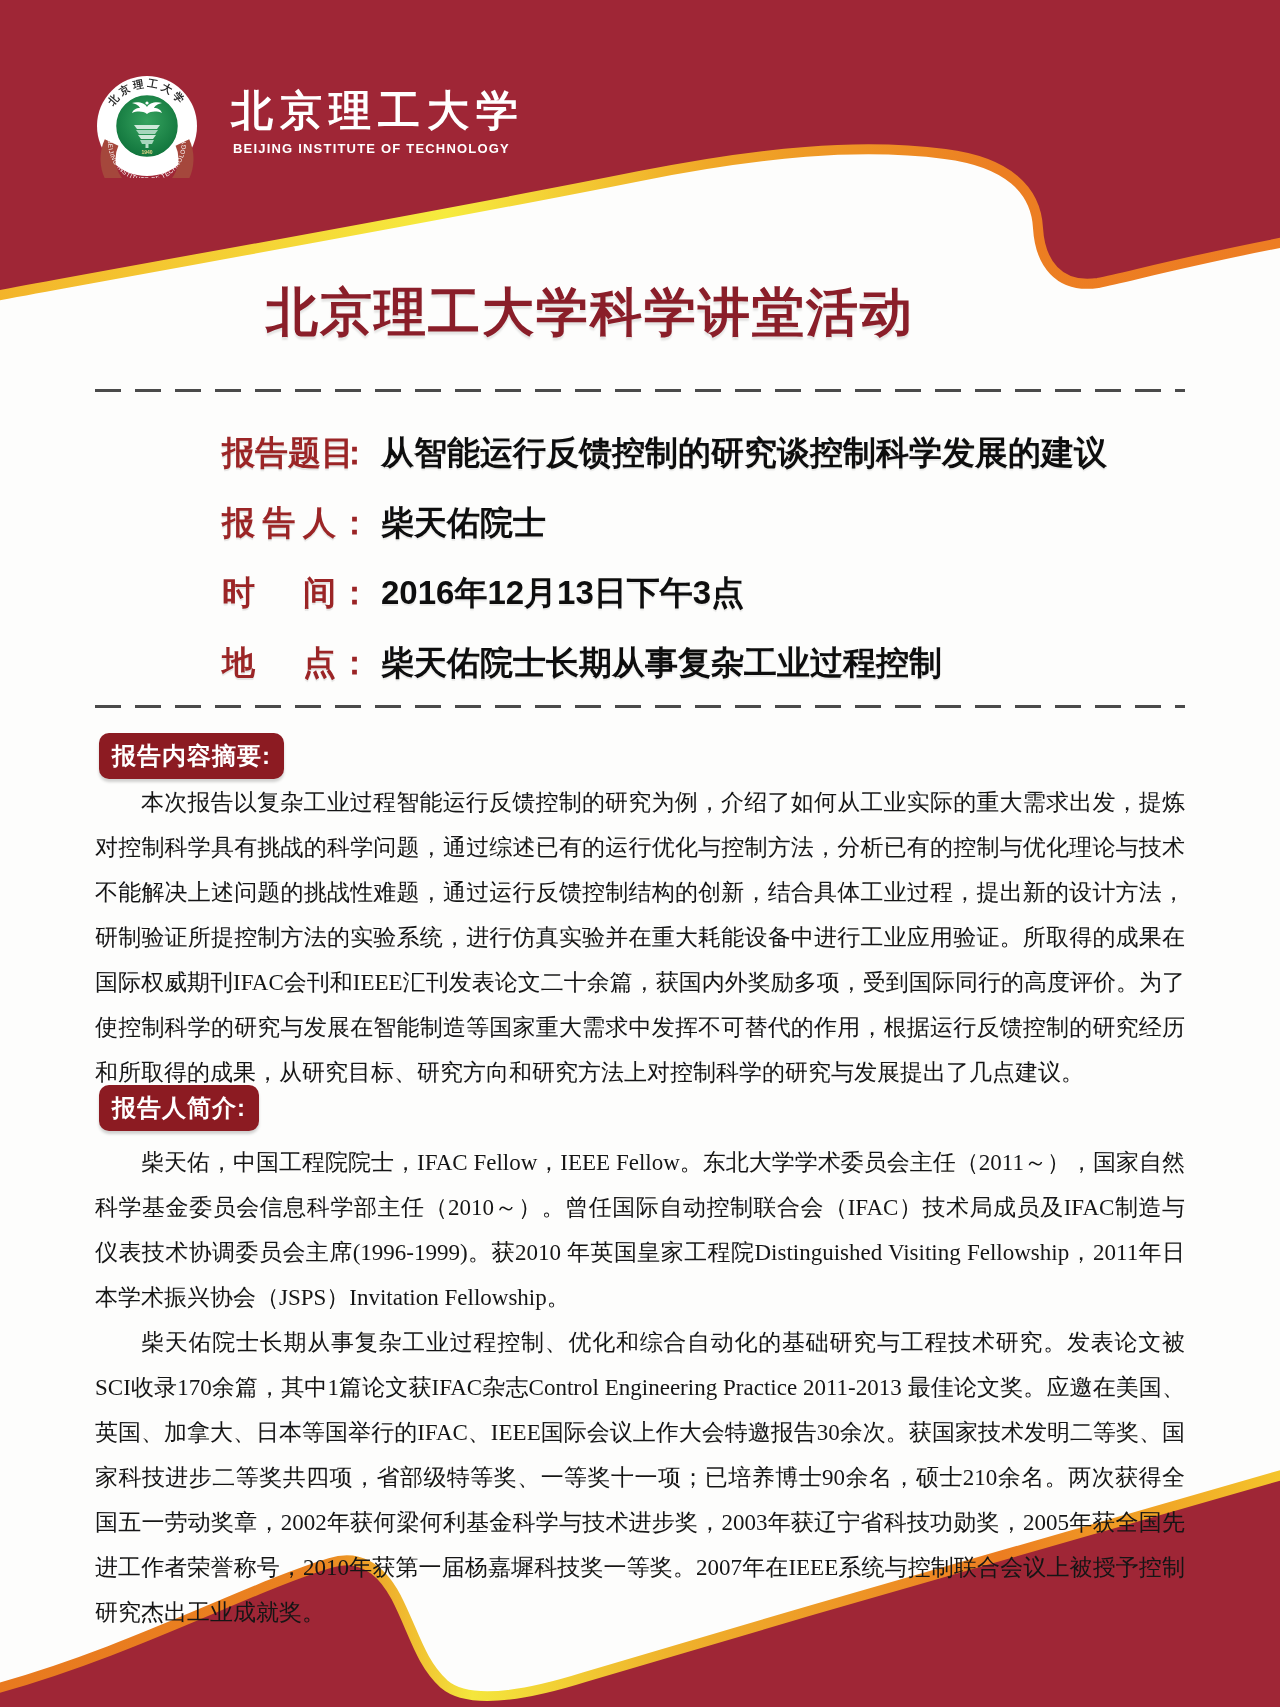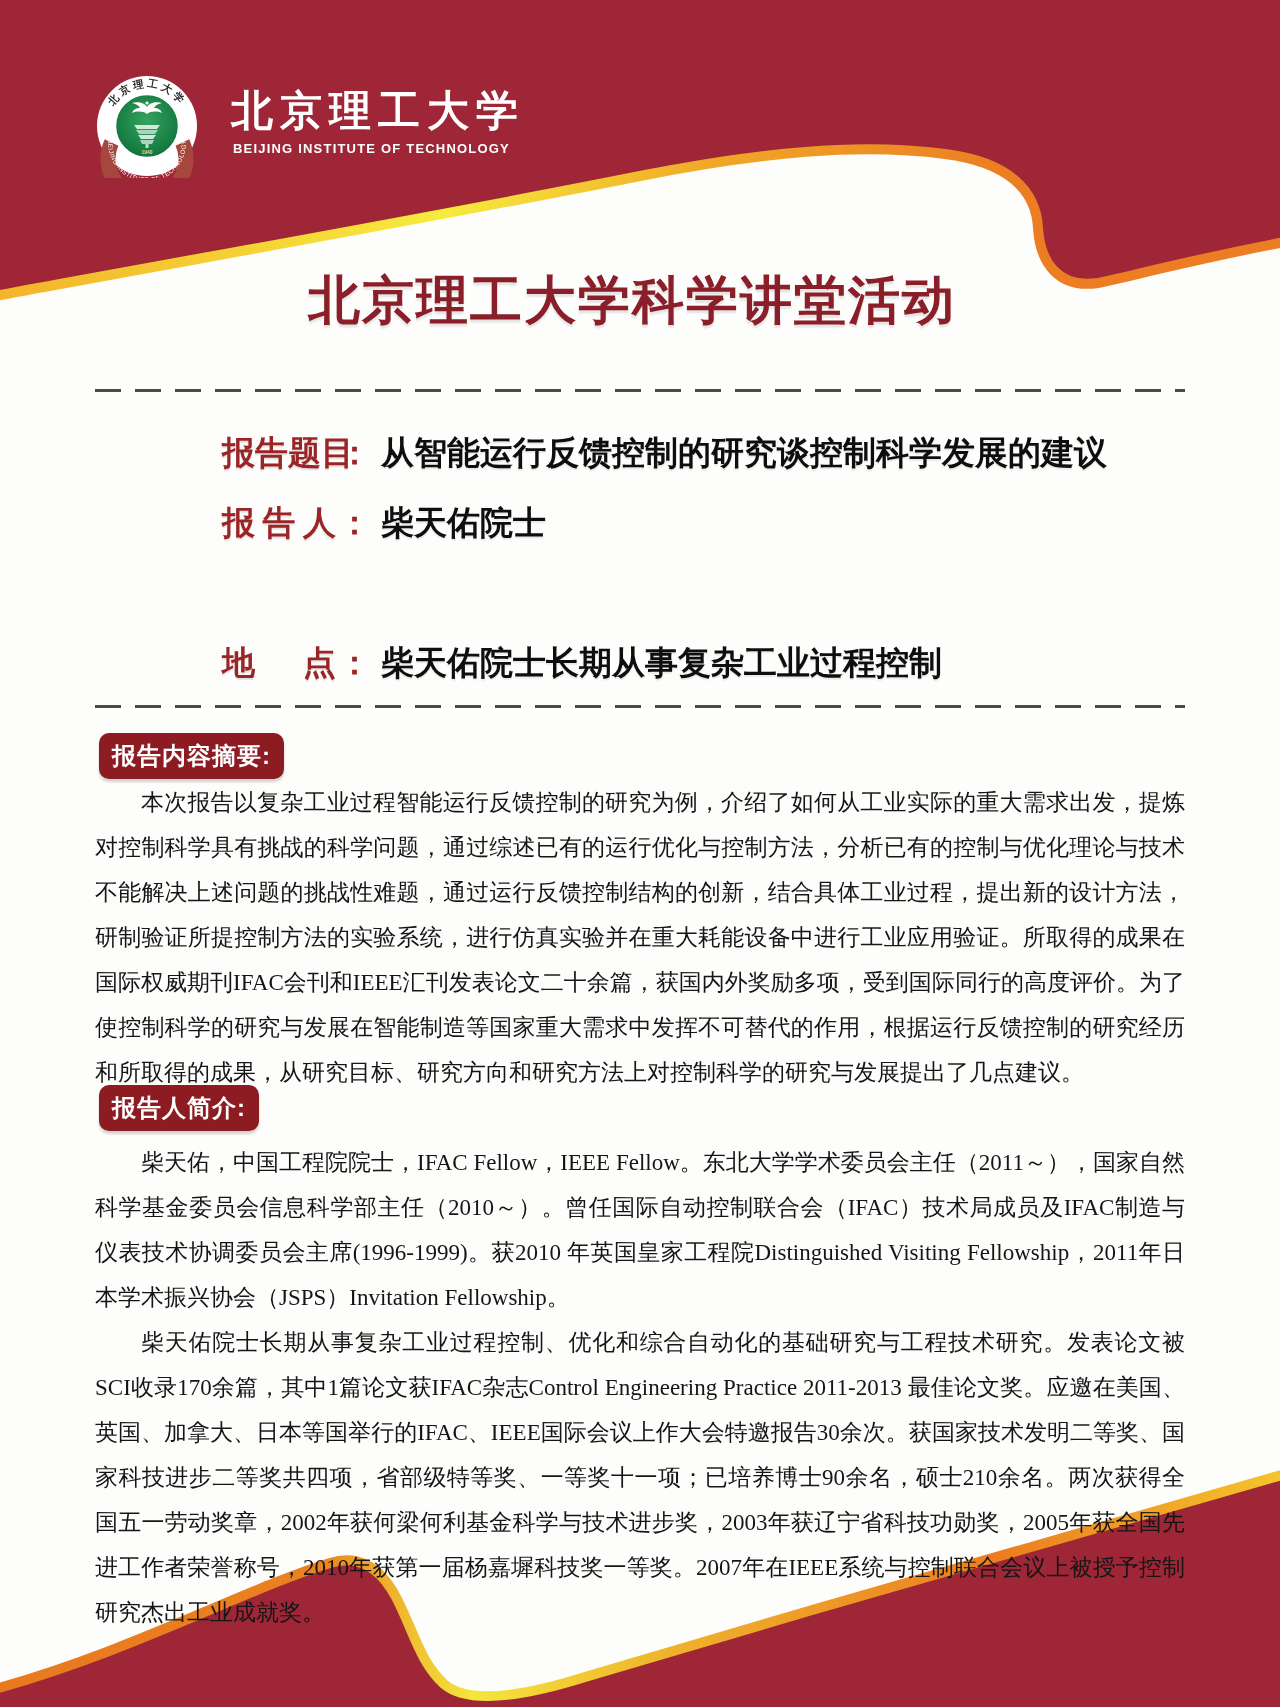--- a/index.html
+++ b/index.html
@@ -18,25 +18,24 @@
     color:#ffffff;font-family:"DejaVu Serif","Liberation Serif",serif;
     font-size:42px;font-weight:bold;letter-spacing:7px;white-space:nowrap;
   }
   .hdr-en{
     position:absolute;left:233px;top:141px;z-index:3;
     color:#ffffff;font-size:13px;font-weight:bold;letter-spacing:1.2px;white-space:nowrap;
   }
   .logo-wrap{position:absolute;left:95px;top:74px;width:104px;height:104px;z-index:3;}
   
   .page-title{
-    position:absolute;left:0;top:266px;width:1180px;z-index:2;
+    position:absolute;left:0;top:278px;width:1180px;z-index:2;
     text-align:center;color:#8A1E29;font-size:52px;font-weight:800;
     letter-spacing:2px;white-space:nowrap;
     text-shadow:0 3px 2px rgba(0,0,0,0.10);
-    padding-left:42px;
   }
   
   .dash-sep{
     position:absolute;left:95px;width:1090px;height:3px;z-index:2;
     background:repeating-linear-gradient(90deg,#4a4a4a 0 26px,transparent 26px 40px);
   }
   #sep-top{top:389px;}
   #sep-bottom{top:705px;}
   
   .detail-row{position:absolute;left:222px;z-index:2;white-space:nowrap;
@@ -146,20 +145,23 @@
 
   <div id="sep-top" class="dash-sep"></div>
   <div id="sep-bottom" class="dash-sep"></div>
 
   <div id="row-topic" class="detail-row">
     <span class="dlabel">报告题目</span><span class="dcolon">：</span><span class="dvalue">从智能运行反馈控制的研究谈控制科学发展的建议</span>
   </div>
   <div id="row-speaker" class="detail-row">
     <span class="dlabel">报告人</span><span class="dcolon">：</span><span class="dvalue">柴天佑院士</span>
   </div>
+  <div id="row-time" class="detail-row">
+    <span class="dlabel">时间</span><span class="dcolon">：</span><span class="dvalue">2016年12月13日下午3点</span>
+  </div>
   <div id="row-place" class="detail-row">
     <span class="dlabel">地点</span><span class="dcolon">：</span><span class="dvalue">柴天佑院士长期从事复杂工业过程控制</span>
   </div>
 
   <div id="badge-abstract" class="badge">报告内容摘要:</div>
   <div id="abstract-text" class="body-block">
     <p>本次报告以复杂工业过程智能运行反馈控制的研究为例，介绍了如何从工业实际的重大需求出发，提炼对控制科学具有挑战的科学问题，通过综述已有的运行优化与控制方法，分析已有的控制与优化理论与技术不能解决上述问题的挑战性难题，通过运行反馈控制结构的创新，结合具体工业过程，提出新的设计方法，研制验证所提控制方法的实验系统，进行仿真实验并在重大耗能设备中进行工业应用验证。所取得的成果在国际权威期刊IFAC会刊和IEEE汇刊发表论文二十余篇，获国内外奖励多项，受到国际同行的高度评价。为了使控制科学的研究与发展在智能制造等国家重大需求中发挥不可替代的作用，根据运行反馈控制的研究经历和所取得的成果，从研究目标、研究方向和研究方法上对控制科学的研究与发展提出了几点建议。</p>
   </div>
 
   <div id="badge-bio" class="badge">报告人简介:</div>

